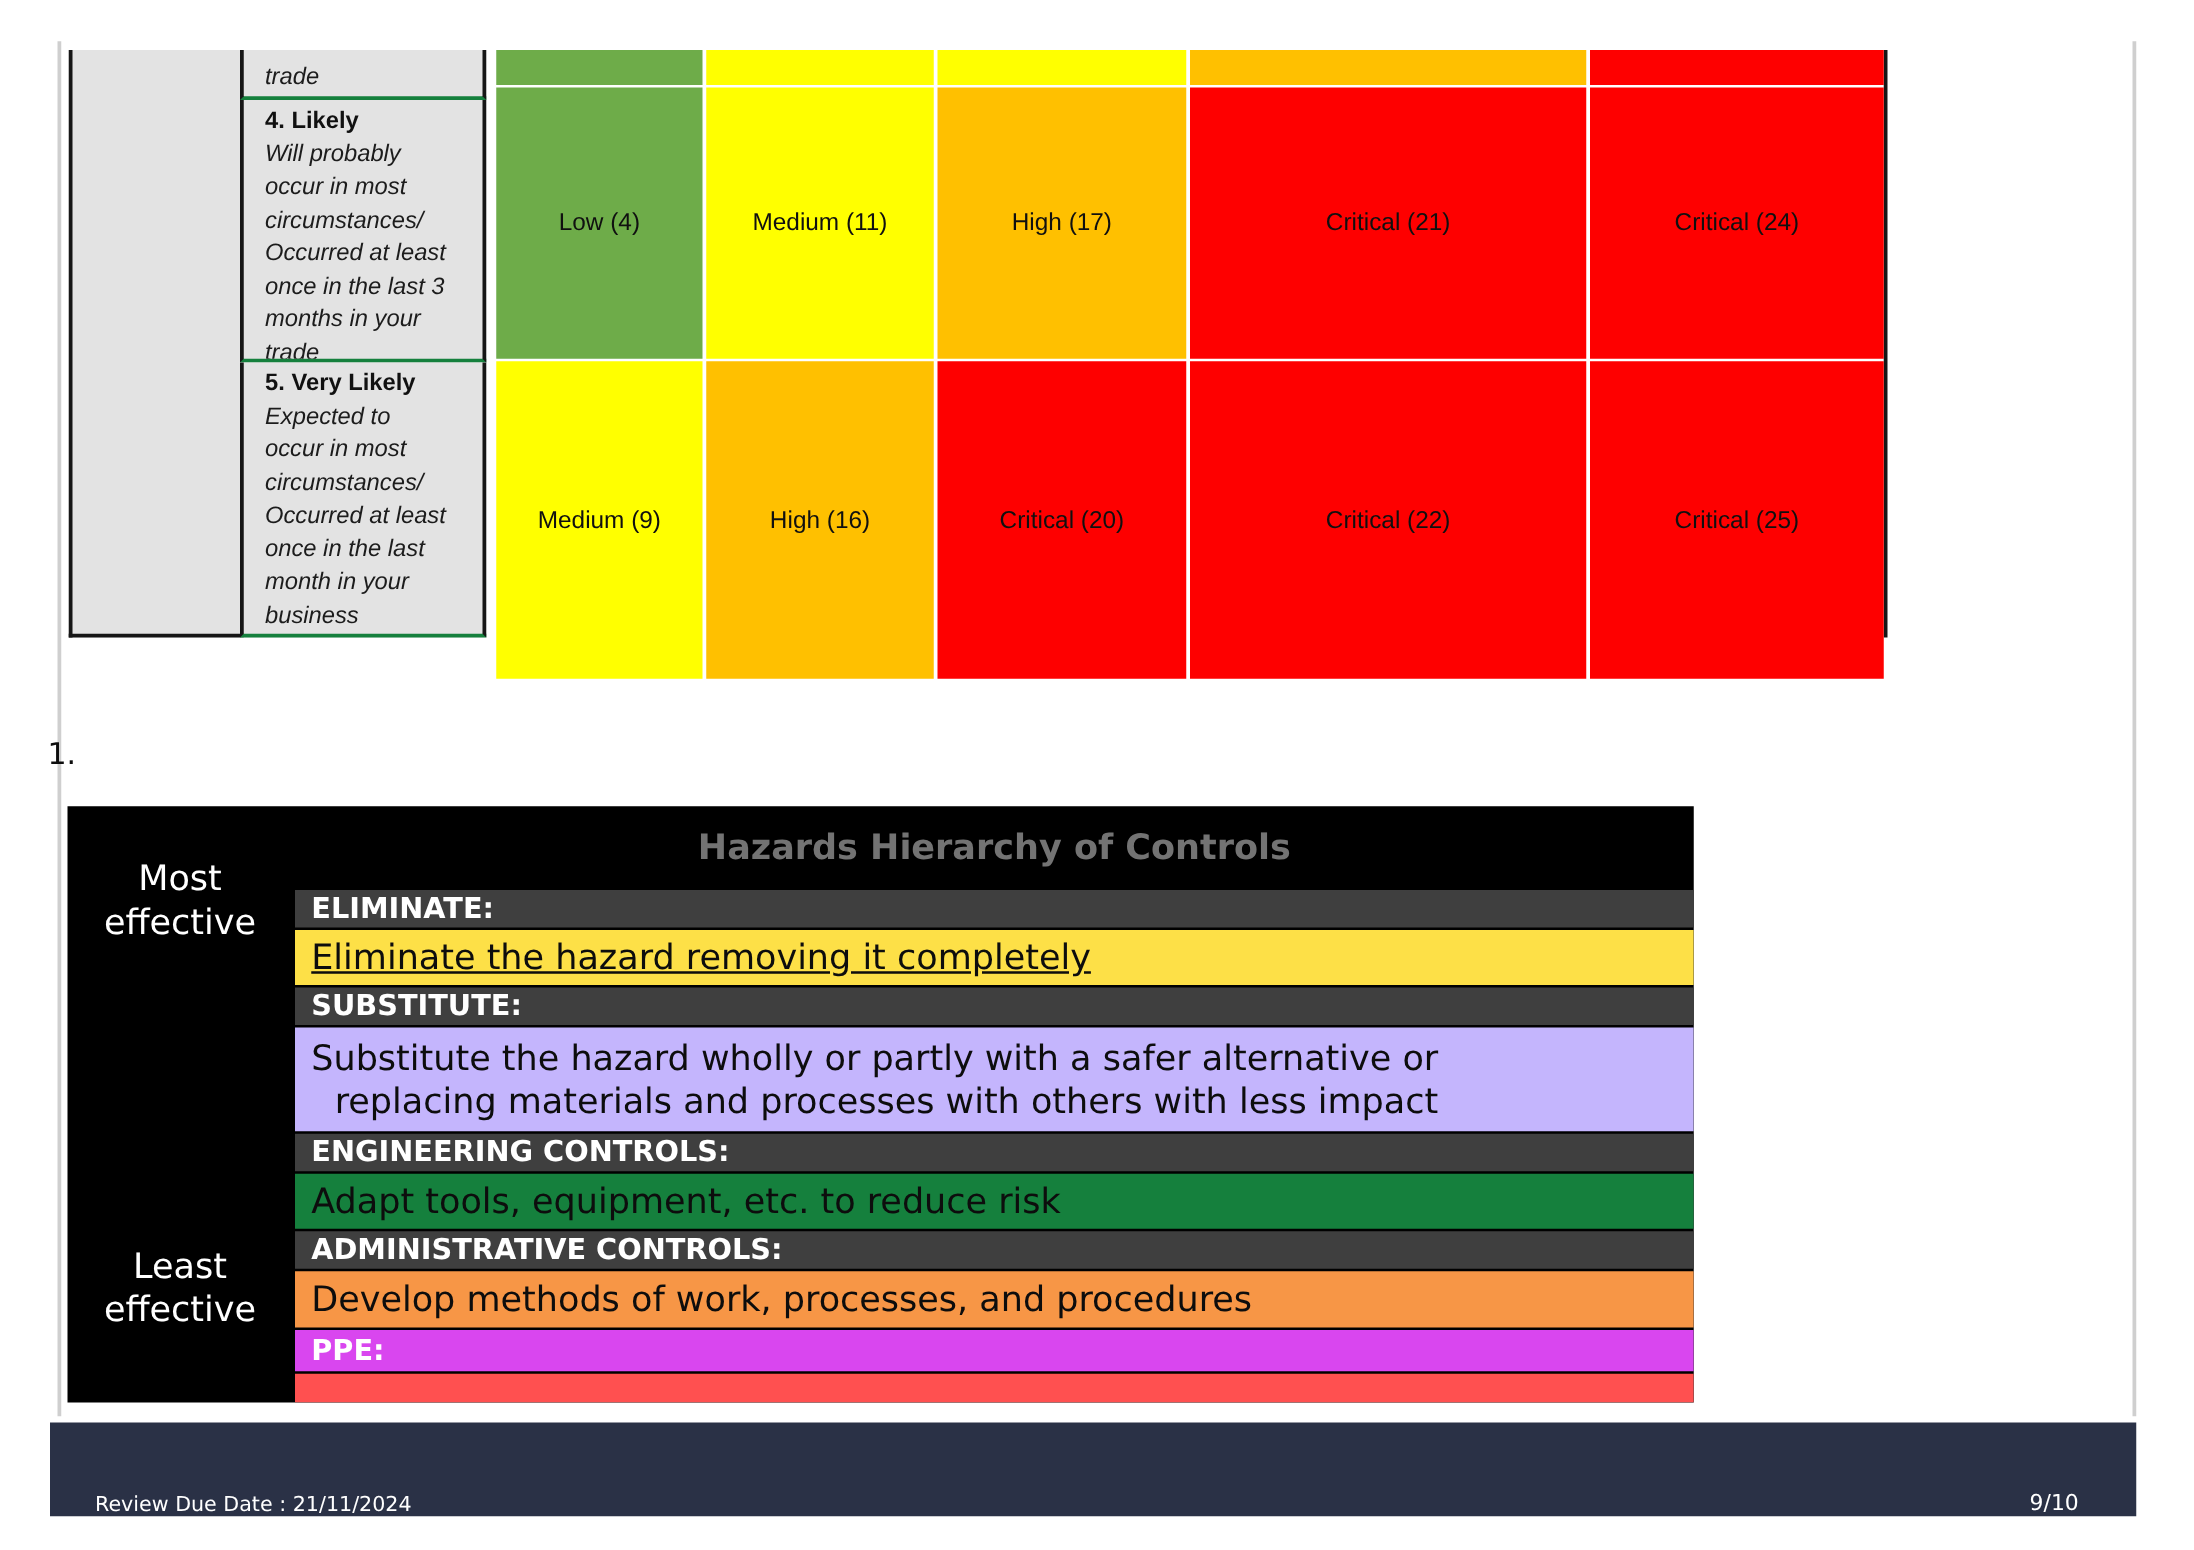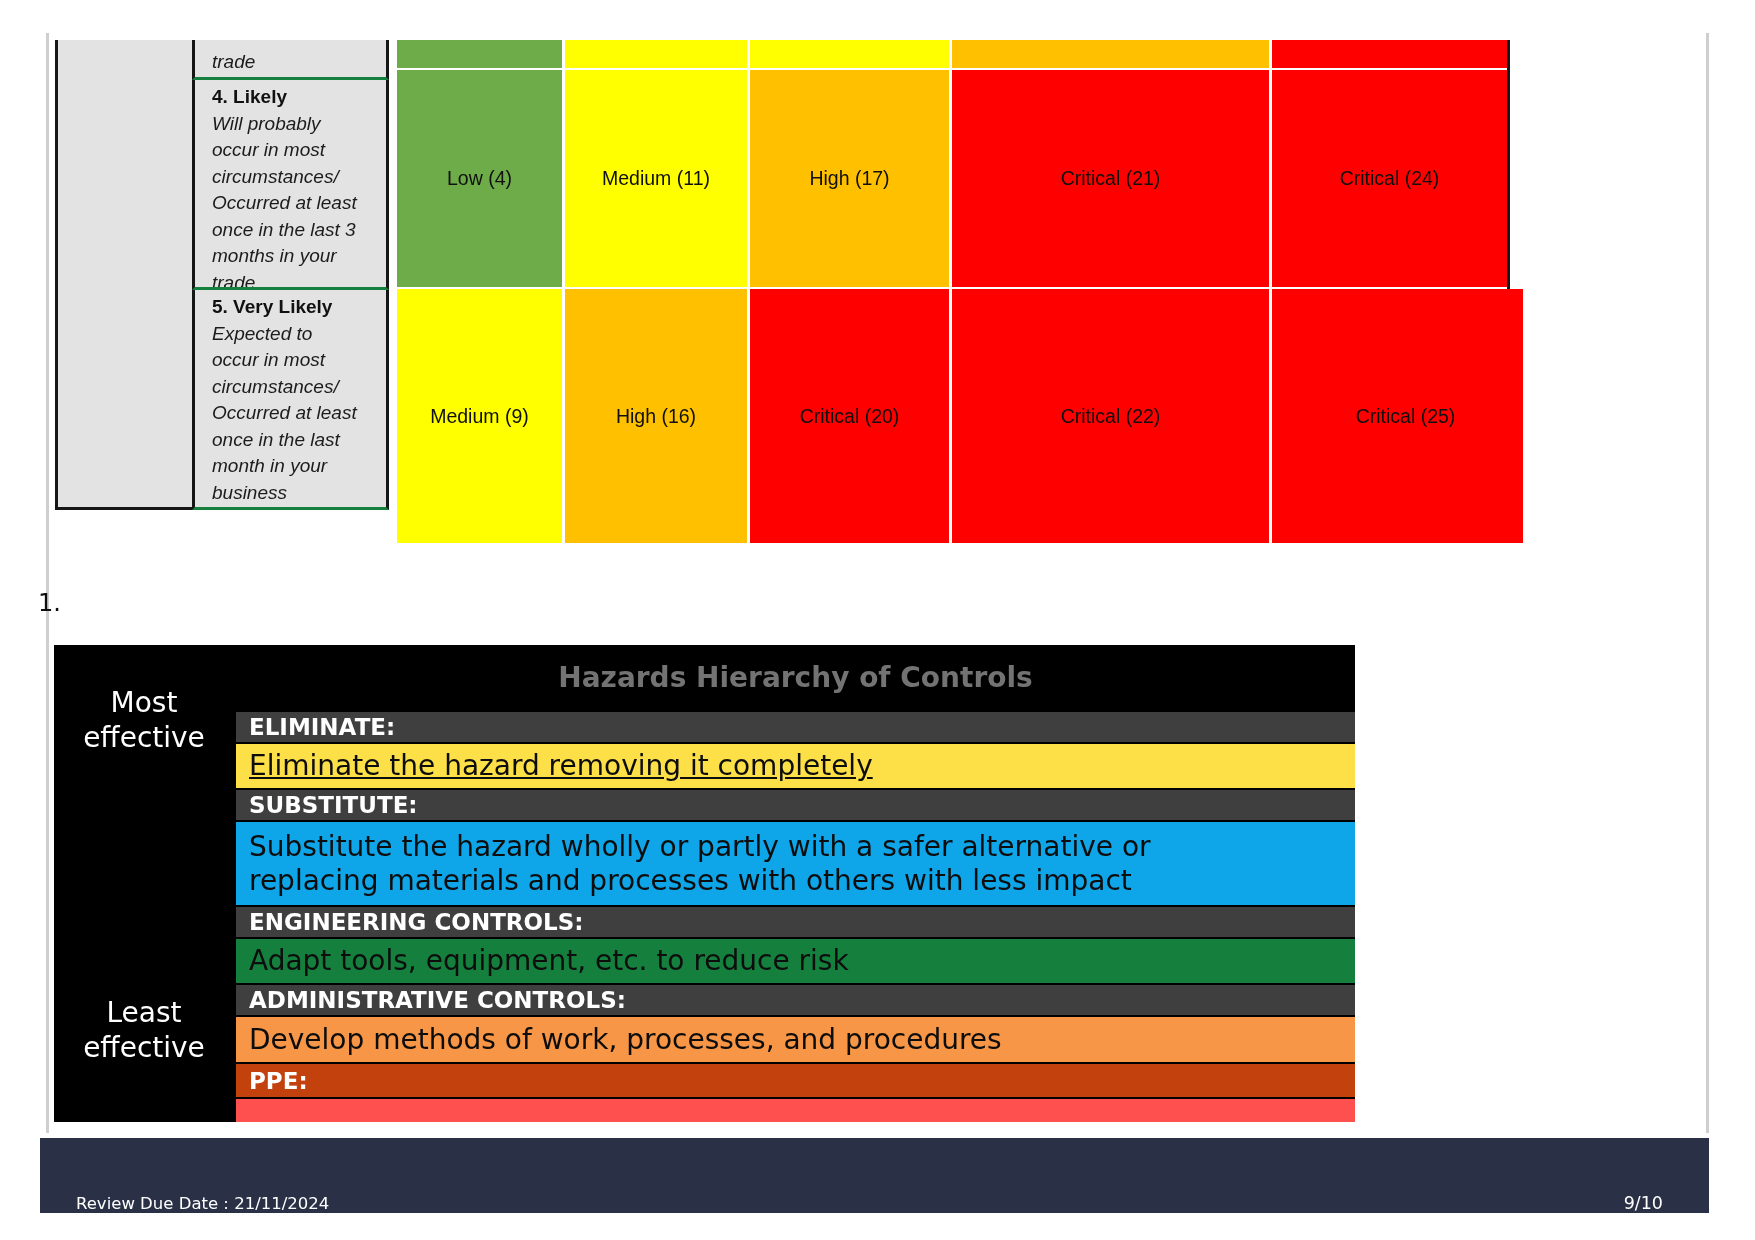--- a/index.html
+++ b/index.html
@@ -115,21 +115,21 @@
     <div class="mcell c1 r4" style="background-color: rgb(110, 172, 73);">Low (4)</div>
     <div class="mcell c2 r4" style="background-color: rgb(255, 255, 0);">Medium (11)</div>
     <div class="mcell c3 r4" style="background-color: rgb(255, 192, 0);">High (17)</div>
     <div class="mcell c4 r4" style="background-color: rgb(254, 0, 0);">Critical (21)</div>
     <div class="mcell c5 r4" style="background-color: rgb(254, 0, 0);">Critical (24)</div>
 
     <div class="mcell c1 r5" style="background-color: rgb(255, 255, 0);">Medium (9)</div>
     <div class="mcell c2 r5" style="background-color: rgb(255, 192, 0);">High (16)</div>
     <div class="mcell c3 r5" style="background-color: rgb(254, 0, 0);">Critical (20)</div>
     <div class="mcell c4 r5" style="background-color: rgb(254, 0, 0);">Critical (22)</div>
-    <div class="mcell c5 r5" style="background-color: rgb(254, 0, 0); padding-left: 16px;">Critical (25)</div>
+    <div class="mcell c5 r5" style="background-color: rgb(254, 0, 0);">Critical (25)</div>
   </div>
 
   <div class="list-num">1.</div>
 
   <div class="hier">
     <div class="leftcol-text" style="top:685px;top:40px;">
       <div>Most</div>
       <div>effective</div>
     </div>
     <div class="leftcol-text" style="top:350px;">
@@ -138,38 +138,38 @@
     </div>
 
     <div class="title">Hazards Hierarchy of Controls</div>
 
     <div class="hrow dark h-eli-h" style="background-color: rgb(63, 63, 63);">ELIMINATE:</div>
     <div class="hrow body h-eli-b" style="background-color: #fde047; text-decoration: underline;">
       <div class="lines">Eliminate the hazard removing it completely</div>
     </div>
 
     <div class="hrow dark h-sub-h" style="background-color: rgb(63, 63, 63);">SUBSTITUTE:</div>
-    <div class="hrow body h-sub-b" style="background-color: #0ea5e9;">
+    <div class="hrow body h-sub-b" style="background-color: #c4b5fd; text-align: right;">
       <div class="lines">
         <div>Substitute the hazard wholly or partly with a safer alternative or</div>
         <div>replacing materials and processes with others with less impact</div>
       </div>
     </div>
 
     <div class="hrow dark h-eng-h" style="background-color: rgb(63, 63, 63);">ENGINEERING CONTROLS:</div>
     <div class="hrow body h-eng-b" style="background-color: #15803d;">
       <div class="lines">Adapt tools, equipment, etc. to reduce risk</div>
     </div>
 
     <div class="hrow dark h-adm-h" style="background-color: rgb(63, 63, 63);">ADMINISTRATIVE CONTROLS:</div>
     <div class="hrow body h-adm-b" style="background-color: rgb(247, 150, 70);">
       <div class="lines">Develop methods of work, processes, and procedures</div>
     </div>
 
-    <div class="hrow dark h-ppe-h" style="background-color: #c2410c;">PPE:</div>
+    <div class="hrow dark h-ppe-h" style="background-color: #d946ef;">PPE:</div>
     <div class="hrow body h-ppe-b" style="background-color: rgb(255, 80, 80);"></div>
   </div>
 
   <div class="footer" style="background-color: rgb(42, 49, 70);">
     <span class="left-text">Review Due Date : 21/11/2024</span>
     <span class="right-text">9/10</span>
   </div>
 
 </div>
 

